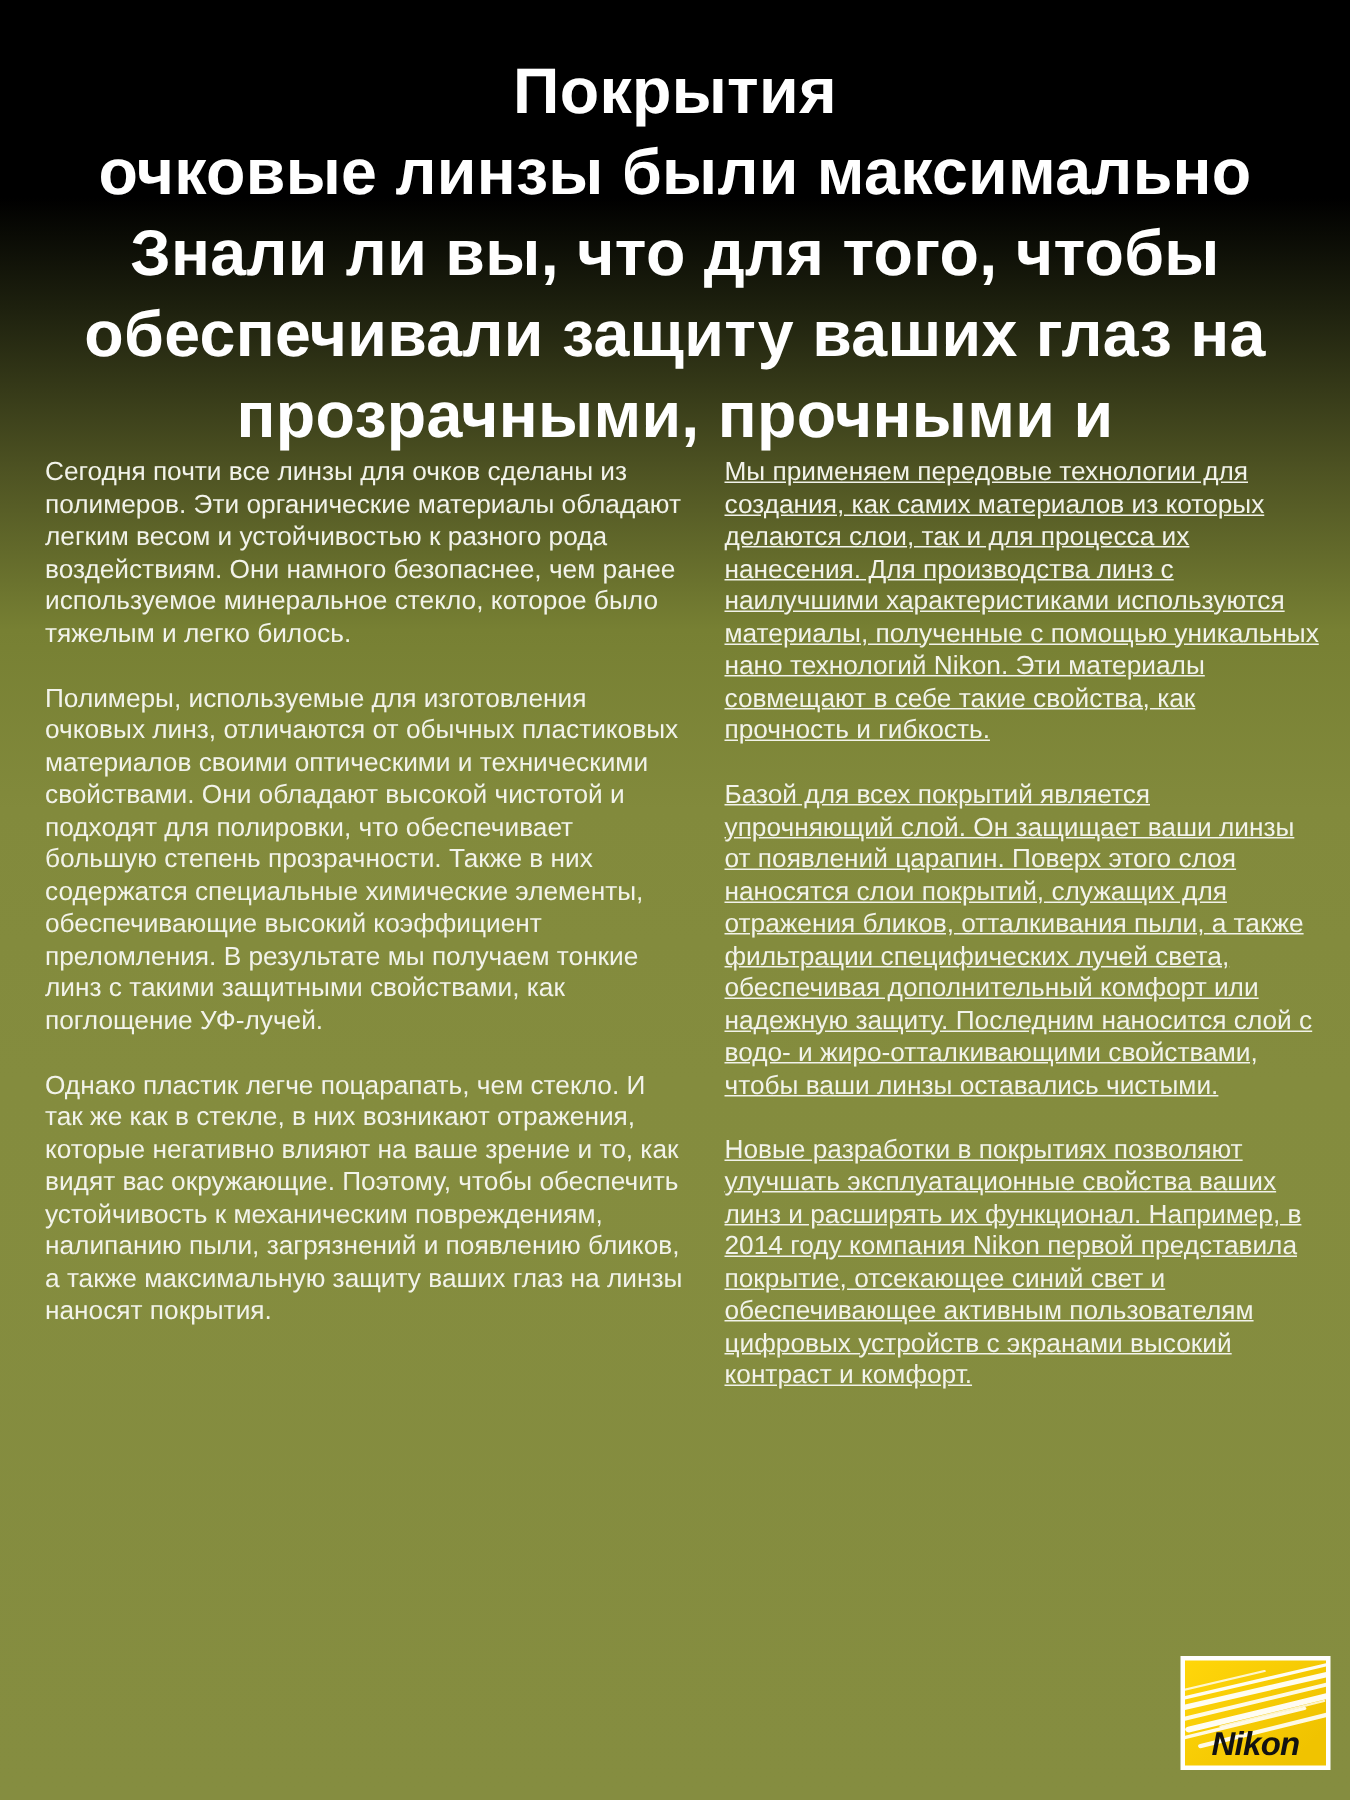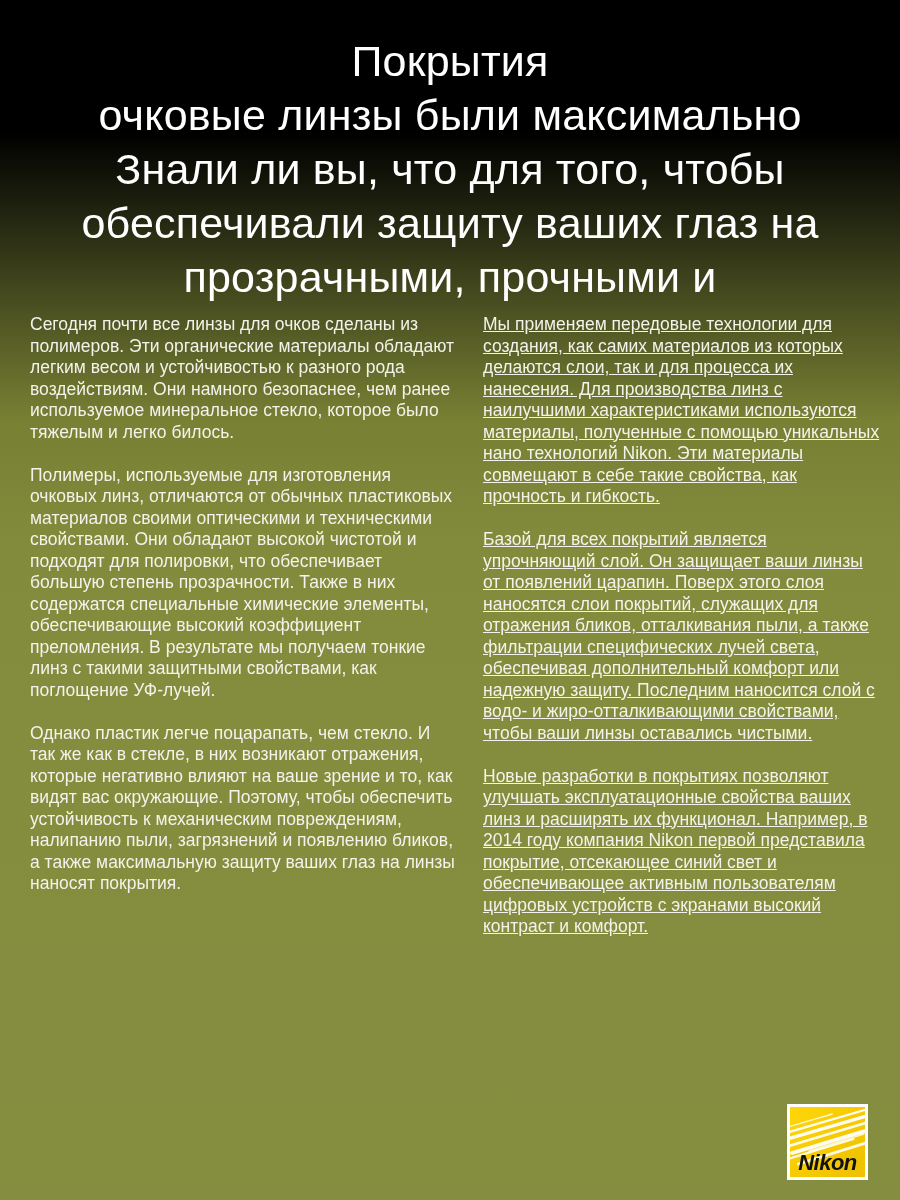--- a/index.html
+++ b/index.html
@@ -24,41 +24,40 @@
       #858d40 100%);
     overflow:hidden;
     position:relative;
   }
   .header{
     padding-top:34px;
     text-align:center;
     color:#ffffff;
     font-size:43px;
     line-height:54px;
-    font-weight:400;
+    font-weight:700;
     letter-spacing:0.2px;
   }
   .content{
     display:flex;
-    margin-top:10px;
     padding-left:30px;
     color:var(--body-text);
     font-size:17.5px;
     line-height:21.5px;
     font-weight:400;
   }
   .col{min-height:10px;}
   .col-left{width:426px;margin-right:27px;}
   .col-right{width:400px;text-decoration:underline;}
   .col p{margin:0 0 21.5px 0;}
   .logo{
     position:absolute;
     left:787px;
     top:1104px;
-    width:81px;
+    width:100px;
     height:76px;
     background:#ffffff;
     padding:3px;
   }
   .logo-inner{
     position:relative;
     width:100%;
     height:100%;
     background:linear-gradient(135deg, var(--logo-yellow) 0%, var(--logo-yellow-deep) 85%);
     overflow:hidden;

